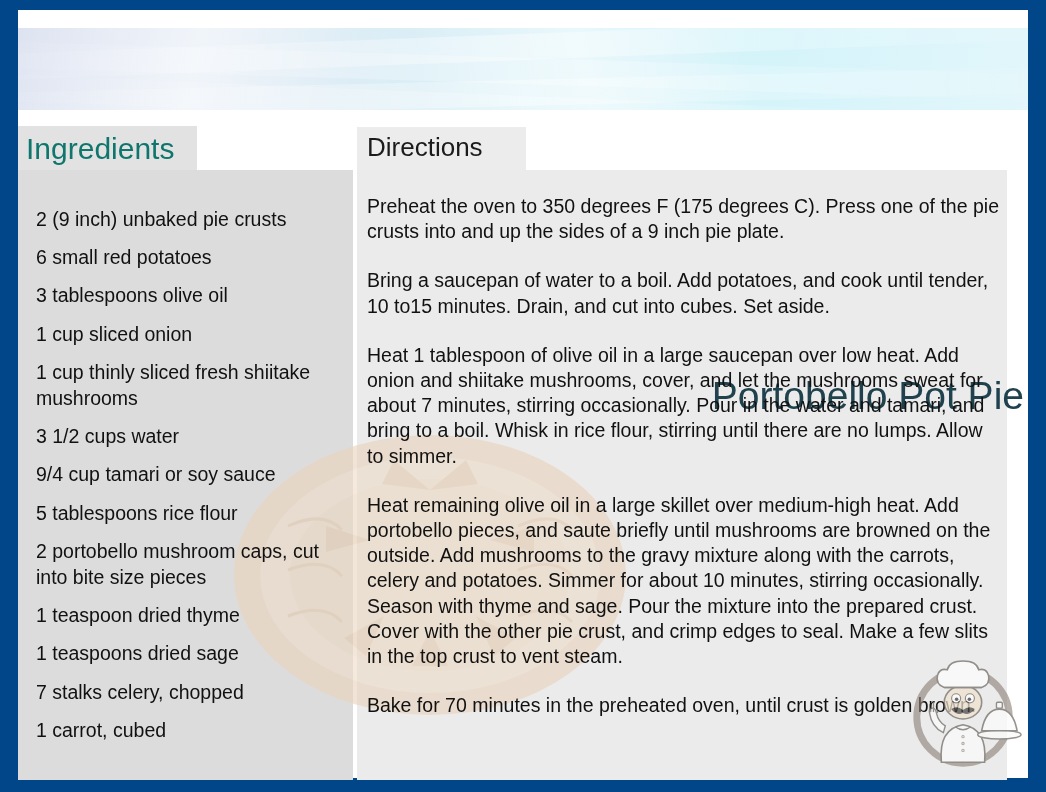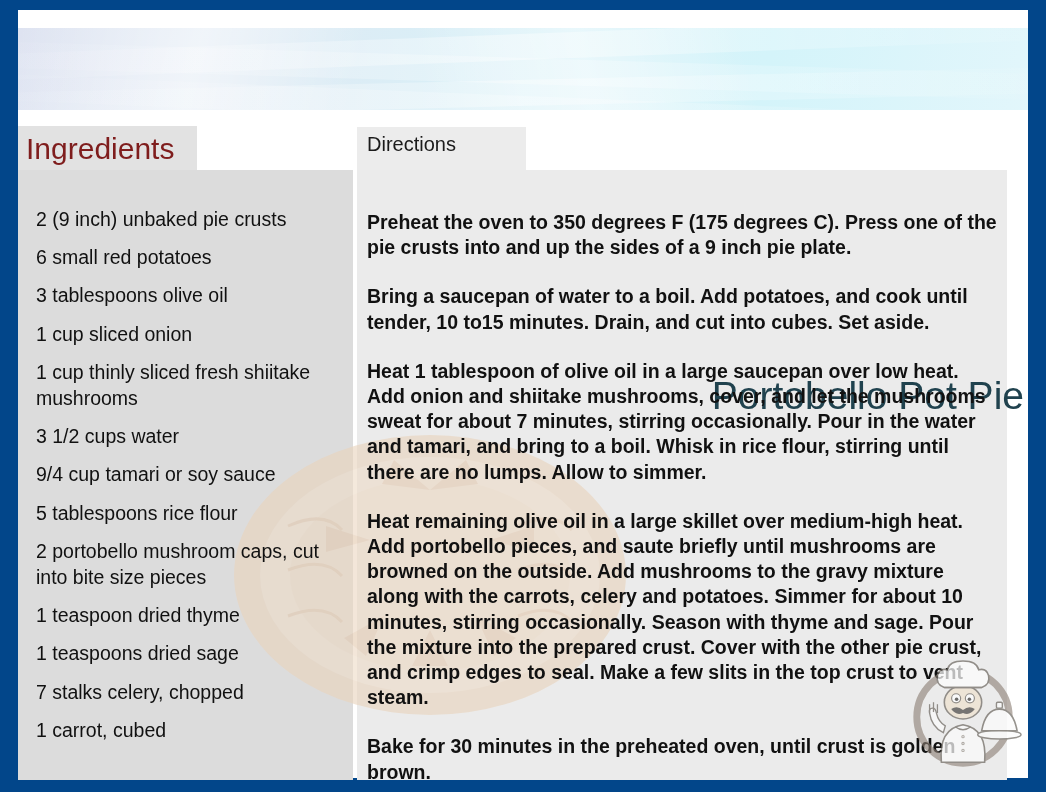--- a/index.html
+++ b/index.html
@@ -97,21 +97,21 @@
     height: 44px;
     background: #e2e2e2;
     z-index: 5;
   }
   #ingredients-heading {
     position: absolute;
     left: 26px;
     top: 131px;
     font-size: 30px;
     line-height: 1.2;
-    color: #7f1d1d;
+    color: #0f766e;
     z-index: 7;
     white-space: nowrap;
   }
   #ingredients-panel {
     position: absolute;
     left: 18px;
     top: 170px;
     width: 335px;
     height: 610px;
     background: #dcdcdc;
@@ -139,21 +139,21 @@
     top: 127px;
     width: 169px;
     height: 43px;
     background: #ececec;
     z-index: 5;
   }
   #directions-heading {
     position: absolute;
     left: 367px;
     top: 132px;
-    font-size: 20px;
+    font-size: 26px;
     line-height: 1.2;
     color: #1b1b1b;
     z-index: 7;
     white-space: nowrap;
   }
   #directions-panel {
     position: absolute;
     left: 357px;
     top: 170px;
     width: 650px;
@@ -165,22 +165,21 @@
     position: absolute;
     left: 367px;
     top: 194px;
     width: 634px;
     z-index: 6;
     font-size: 19.5px;
     line-height: 25.2px;
     color: #111111;
   }
   #directions-body p {
-    margin: 16px 0 24px 0;
-    font-weight: bold;
+    margin: 0 0 24px 0;
   }
   #directions-body p:last-child { margin-bottom: 0; }
 
   
   #chef-logo {
     position: absolute;
     right: 24px;
     bottom: 18px;
     width: 118px;
     height: 118px;
@@ -248,21 +247,21 @@
     <div class="ing-item">1 carrot, cubed</div>
   </div>
 
   <div id="directions-heading-band"></div>
   <div id="directions-heading">Directions</div>
   <div id="directions-body">
     <p>Preheat the oven to 350 degrees F (175 degrees C). Press one of the pie crusts into and up the sides of a 9 inch pie plate.</p>
     <p>Bring a saucepan of water to a boil. Add potatoes, and cook until tender, 10 to15 minutes. Drain, and cut into cubes. Set aside.</p>
     <p>Heat 1 tablespoon of olive oil in a large saucepan over low heat. Add onion and shiitake mushrooms, cover, and let the mushrooms sweat for about 7 minutes, stirring occasionally. Pour in the water and tamari, and bring to a boil. Whisk in rice flour, stirring until there are no lumps. Allow to simmer.</p>
     <p>Heat remaining olive oil in a large skillet over medium-high heat. Add portobello pieces, and saute briefly until mushrooms are browned on the outside. Add mushrooms to the gravy mixture along with the carrots, celery and potatoes. Simmer for about 10 minutes, stirring occasionally. Season with thyme and sage. Pour the mixture into the prepared crust. Cover with the other pie crust, and crimp edges to seal. Make a few slits in the top crust to vent steam.</p>
-    <p>Bake for 30 minutes in the preheated oven, until crust is golden brown.</p>
+    <p>Bake for 70 minutes in the preheated oven, until crust is golden brown.</p>
   </div>
 
   <svg id="chef-logo" viewBox="0 0 120 120" xmlns="http://www.w3.org/2000/svg" aria-hidden="true">
     <circle cx="60" cy="62" r="47" fill="none" stroke="#8c7f74" stroke-width="7" opacity="0.85"></circle>
 
     <path d="M38 108 q-3 -34 22 -38 q25 4 22 38 z" fill="#fbfbfb" stroke="#6f6a63" stroke-width="1.6"></path>
 
     <path d="M40 78 q-12 -6 -14 -20 q-1 -5 3 -5 q3 0 4 5 q2 9 9 13 z" fill="#fbfbfb" stroke="#6f6a63" stroke-width="1.4"></path>
 
     <g stroke="#6f6a63" stroke-width="1.3" fill="none">

